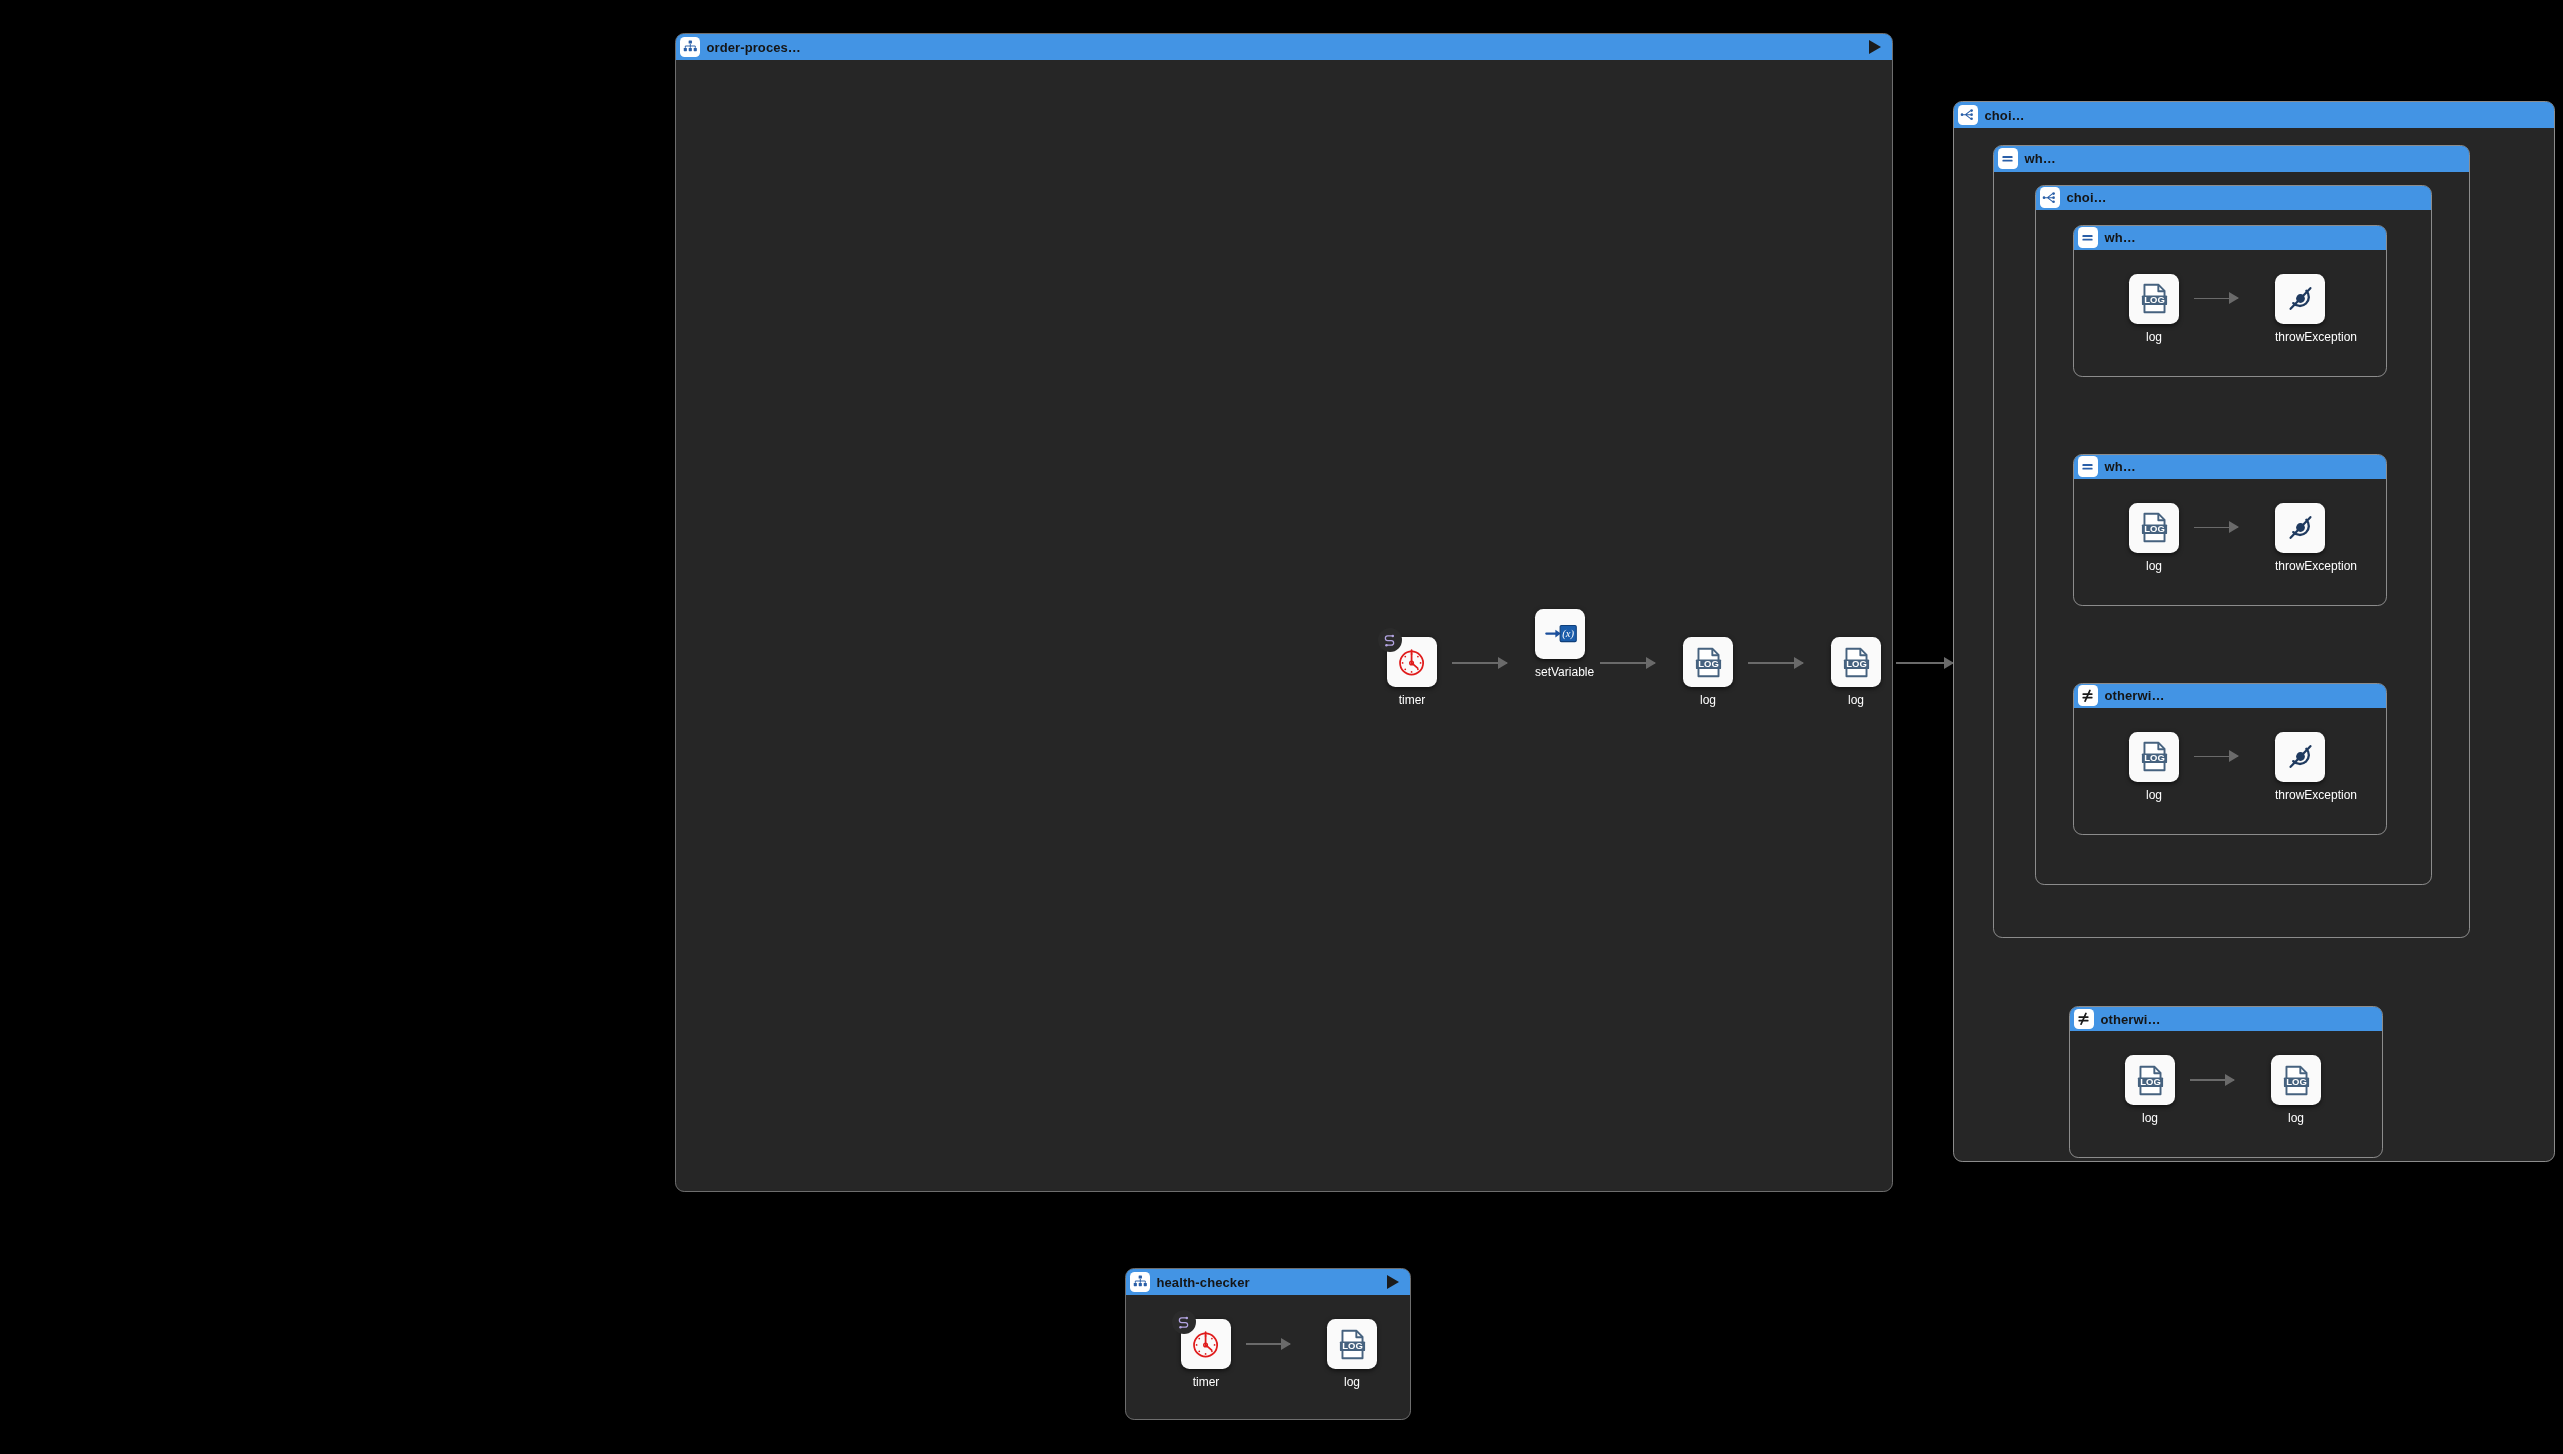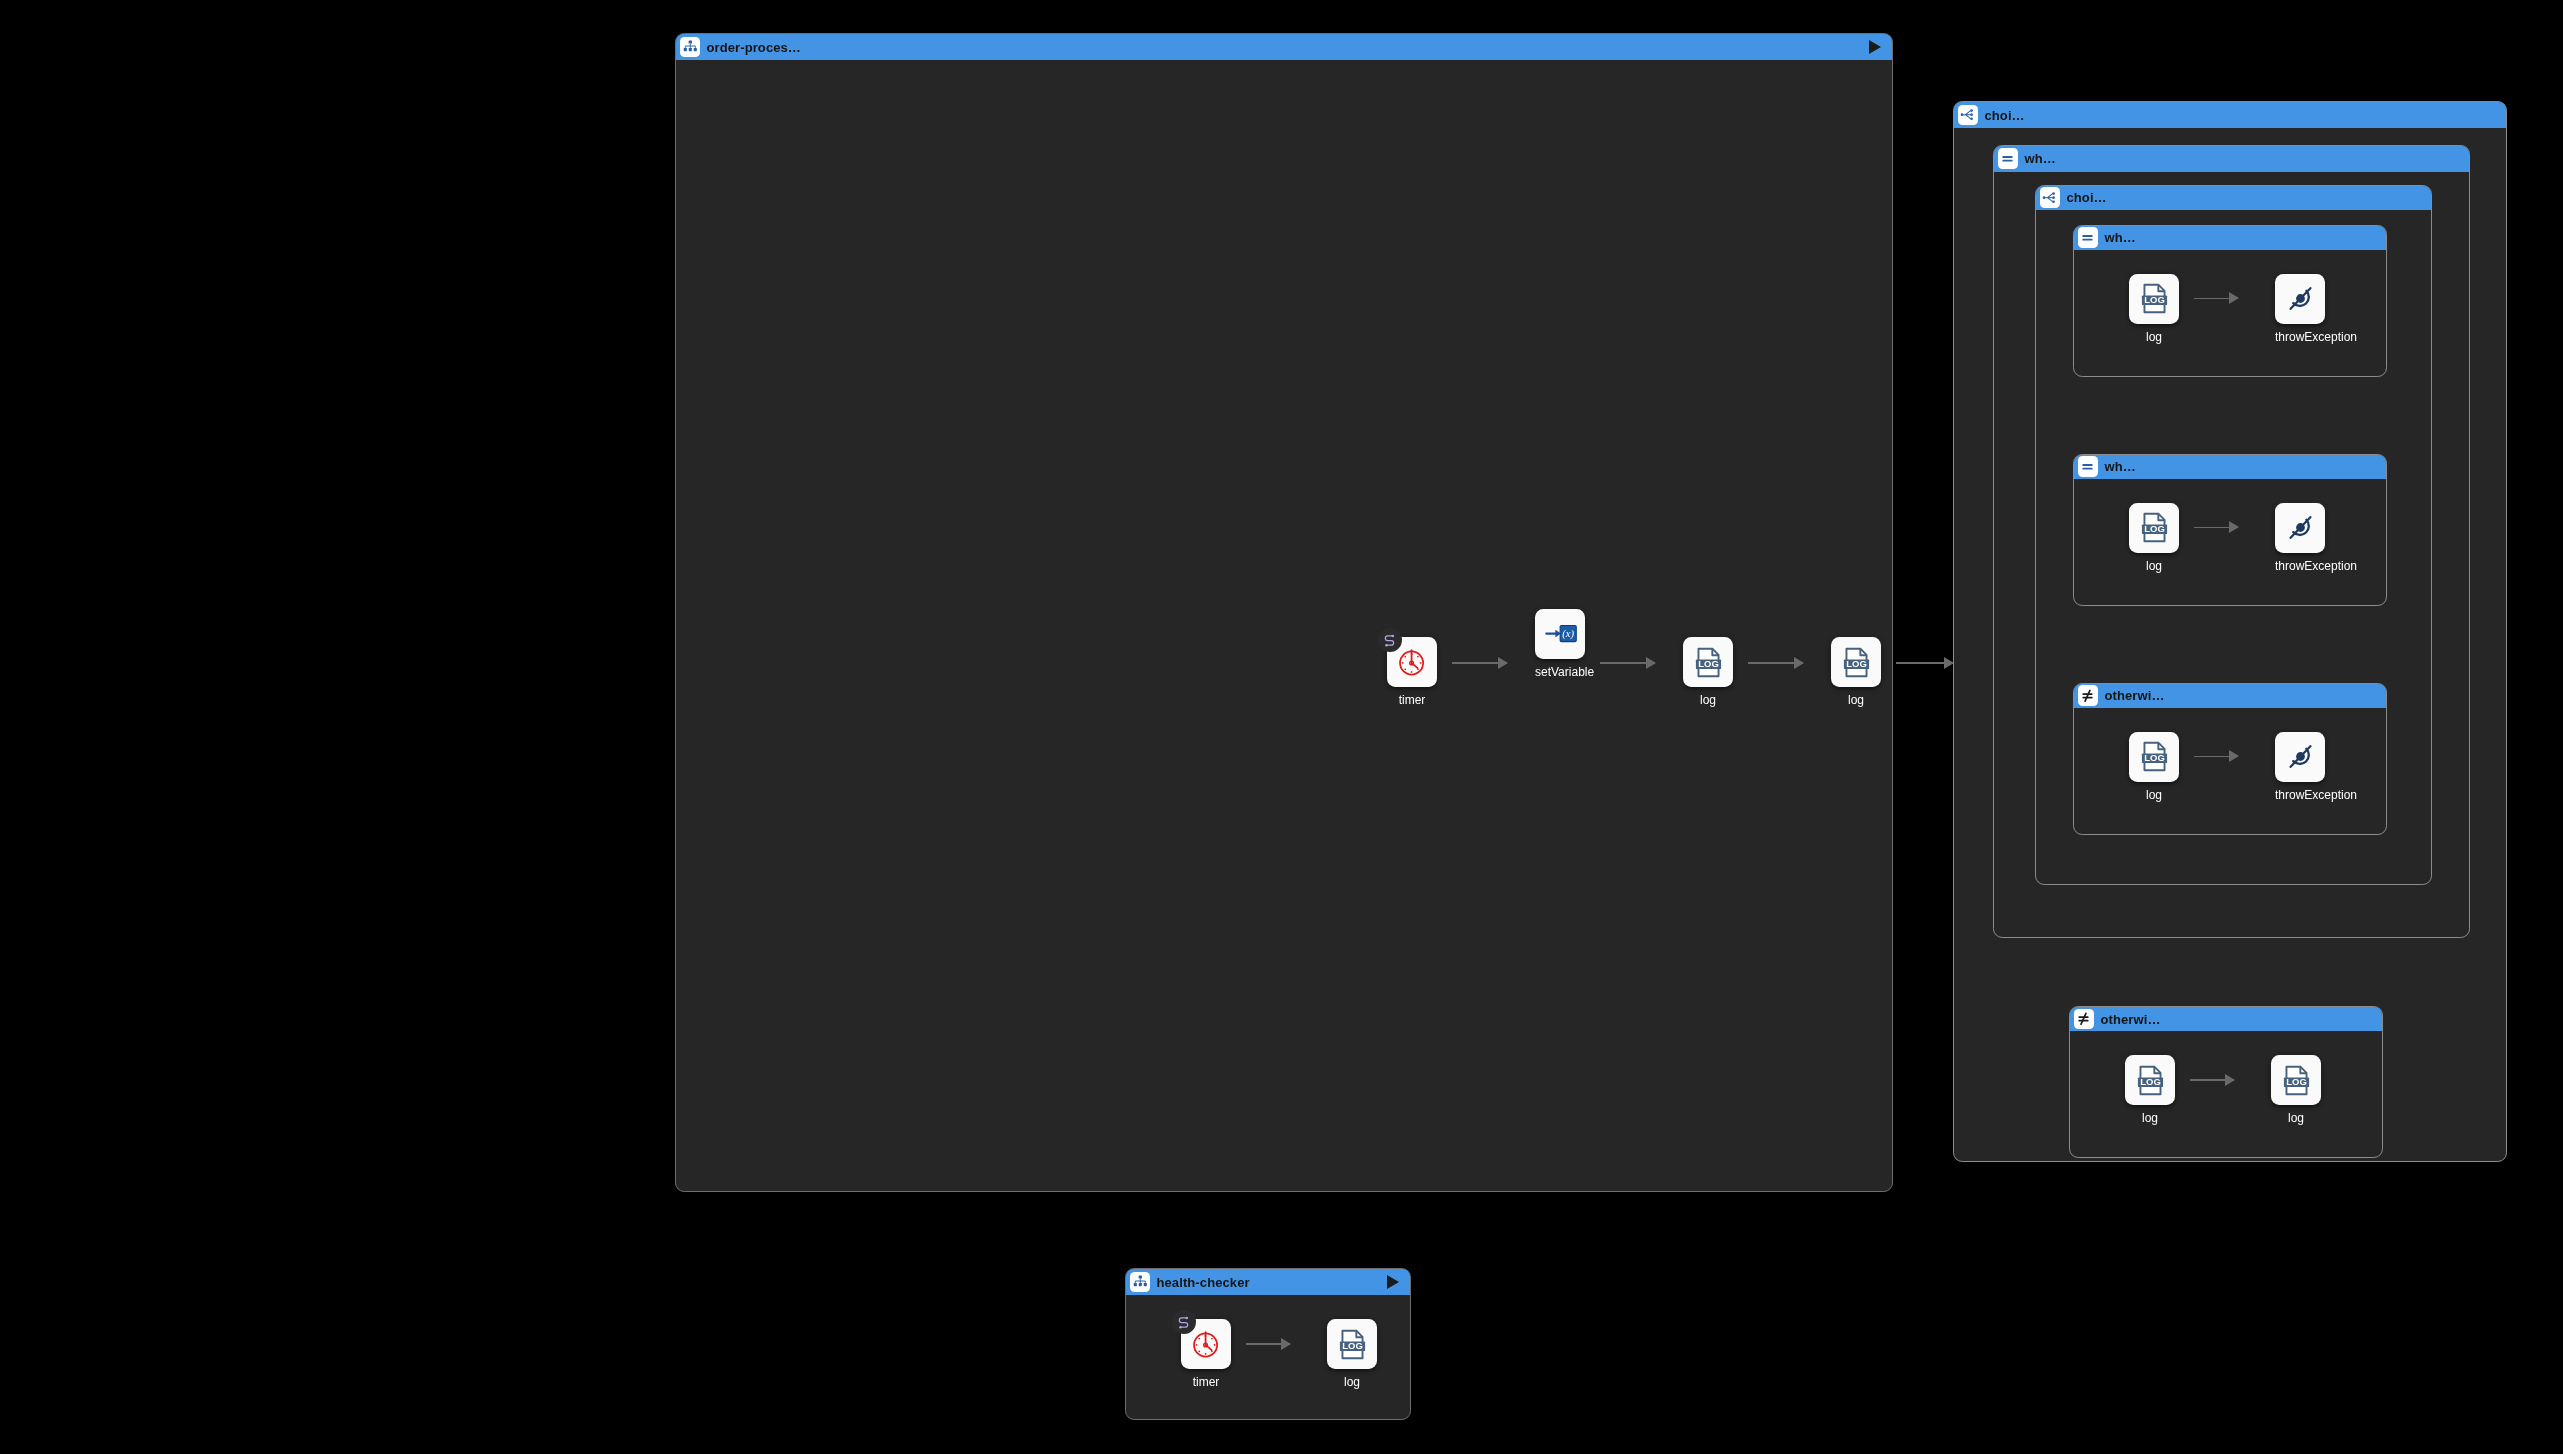--- a/index.html
+++ b/index.html
@@ -245,21 +245,21 @@
       <div class="step" style="left:1155px; top:577px;">
         <div class="step-box">
           <svg width="31" height="31" viewBox="0 0 32 34">
               <use href="#ic-log"></use>
             </svg>
         </div>
         <div class="step-label">log</div>
       </div>
       <div class="arrow" style="left:1220px; top:602px; width:57px;"></div>
 
-      <div class="group" style="left:1277px; top:41px; width:554px; height:1061px;">
+      <div class="group" style="left:1277px; top:41px; width:602px; height:1061px;">
         <div class="group-header">
           <span class="hdr-icon">
             <svg width="15.7" height="15.7" viewBox="0 0 18 18">
                 <use href="#ic-choice"></use>
               </svg>
           </span>
           <span class="hdr-title">choi…</span>
         </div>
         <div class="group-body">
 

